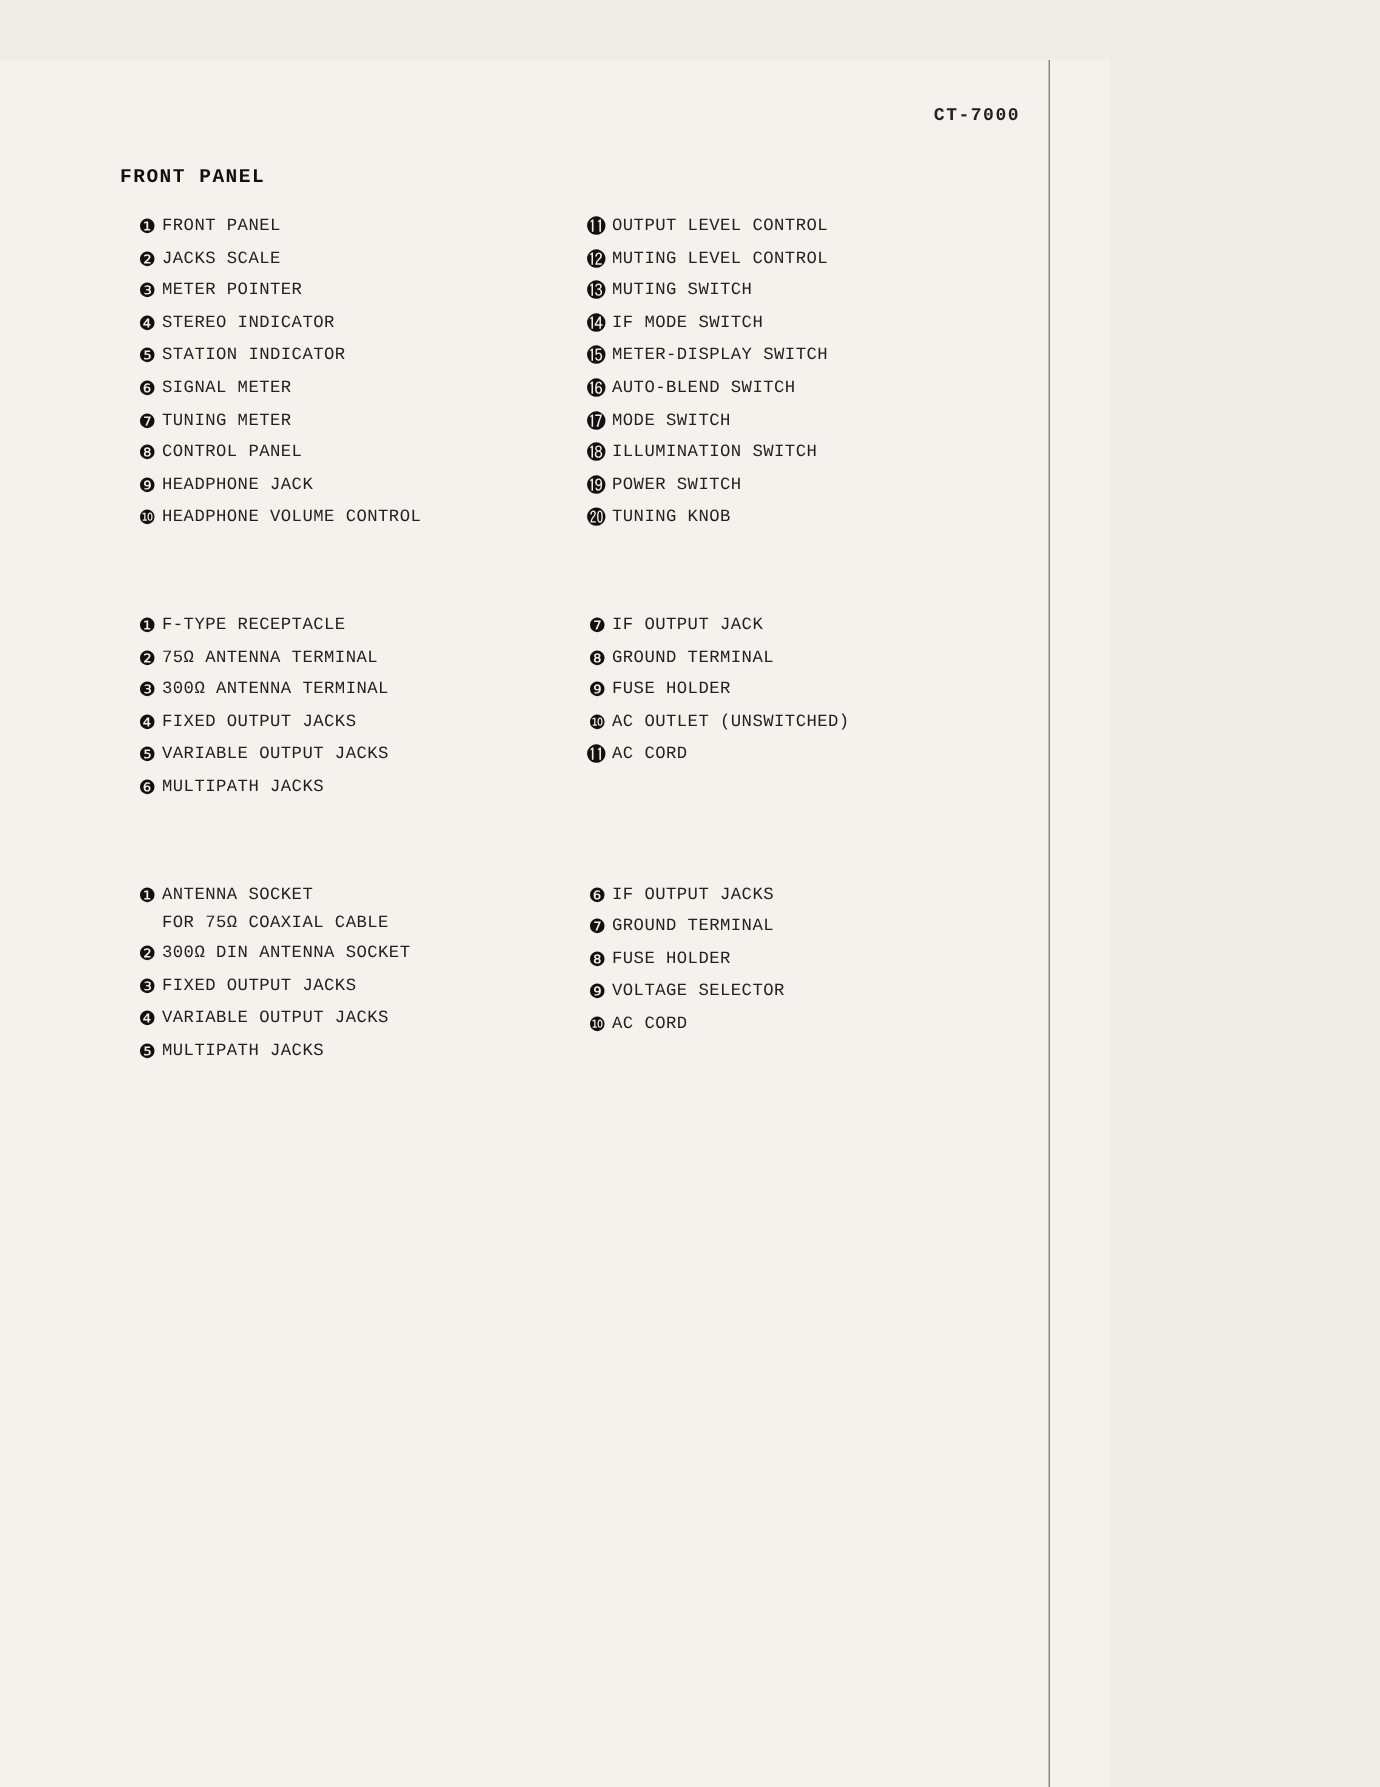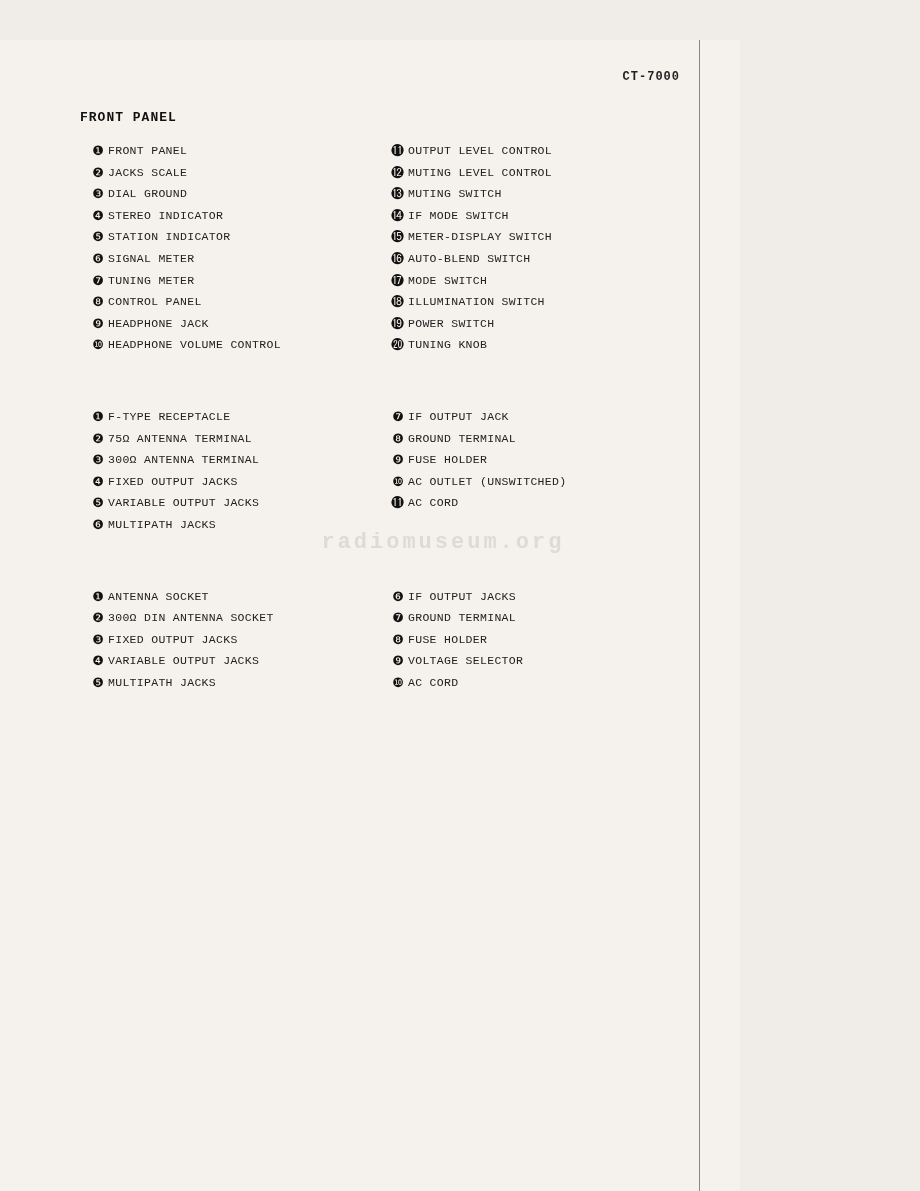--- a/index.html
+++ b/index.html
@@ -152,21 +152,21 @@
             <div class="item-row">
               <span class="item-num" style="font-size: 13px; line-height: 1.2; color: rgb(17, 17, 17);">❶</span>
               <span class="item-text">FRONT PANEL</span>
             </div>
             <div class="item-row">
               <span class="item-num" style="font-size: 13px; line-height: 1.2; color: rgb(17, 17, 17);">❷</span>
               <span class="item-text">JACKS SCALE</span>
             </div>
             <div class="item-row">
               <span class="item-num" style="font-size: 13px; line-height: 1.2; color: rgb(17, 17, 17);">❸</span>
-              <span class="item-text">DIAL GROUND</span>
+              <span class="item-text">METER POINTER</span>
             </div>
             <div class="item-row">
               <span class="item-num" style="font-size: 13px; line-height: 1.2; color: rgb(17, 17, 17);">❹</span>
               <span class="item-text">STEREO INDICATOR</span>
             </div>
             <div class="item-row">
               <span class="item-num" style="font-size: 13px; line-height: 1.2; color: rgb(17, 17, 17);">❺</span>
               <span class="item-text">STATION INDICATOR</span>
             </div>
             <div class="item-row">
@@ -286,20 +286,21 @@
           </div>
         </div>
       </div>
       <div class="section">
         <div class="two-col">
           <div class="col">
             <div class="item-row">
               <span class="item-num" style="font-size: 13px; line-height: 1.2; color: rgb(17, 17, 17);">❶</span>
               <span class="item-text">ANTENNA SOCKET</span>
             </div>
+            <span class="sub-text">FOR 75Ω COAXIAL CABLE</span>
             <div class="item-row">
               <span class="item-num" style="font-size: 13px; line-height: 1.2; color: rgb(17, 17, 17);">❷</span>
               <span class="item-text">300Ω DIN ANTENNA SOCKET</span>
             </div>
             <div class="item-row">
               <span class="item-num" style="font-size: 13px; line-height: 1.2; color: rgb(17, 17, 17);">❸</span>
               <span class="item-text">FIXED OUTPUT JACKS</span>
             </div>
             <div class="item-row">
               <span class="item-num" style="font-size: 13px; line-height: 1.2; color: rgb(17, 17, 17);">❹</span>
@@ -329,17 +330,16 @@
             </div>
             <div class="item-row">
               <span class="item-num" style="font-size: 13px; line-height: 1.2; color: rgb(17, 17, 17);">❿</span>
               <span class="item-text">AC CORD</span>
             </div>
           </div>
         </div>
       </div>
     </div>
 
-  <div class="watermark">radiomuseum.org</div>
 
   <div class="bottom-line"></div>
   <div class="page-num">3</div>
 </div>
 
 </body></html>

